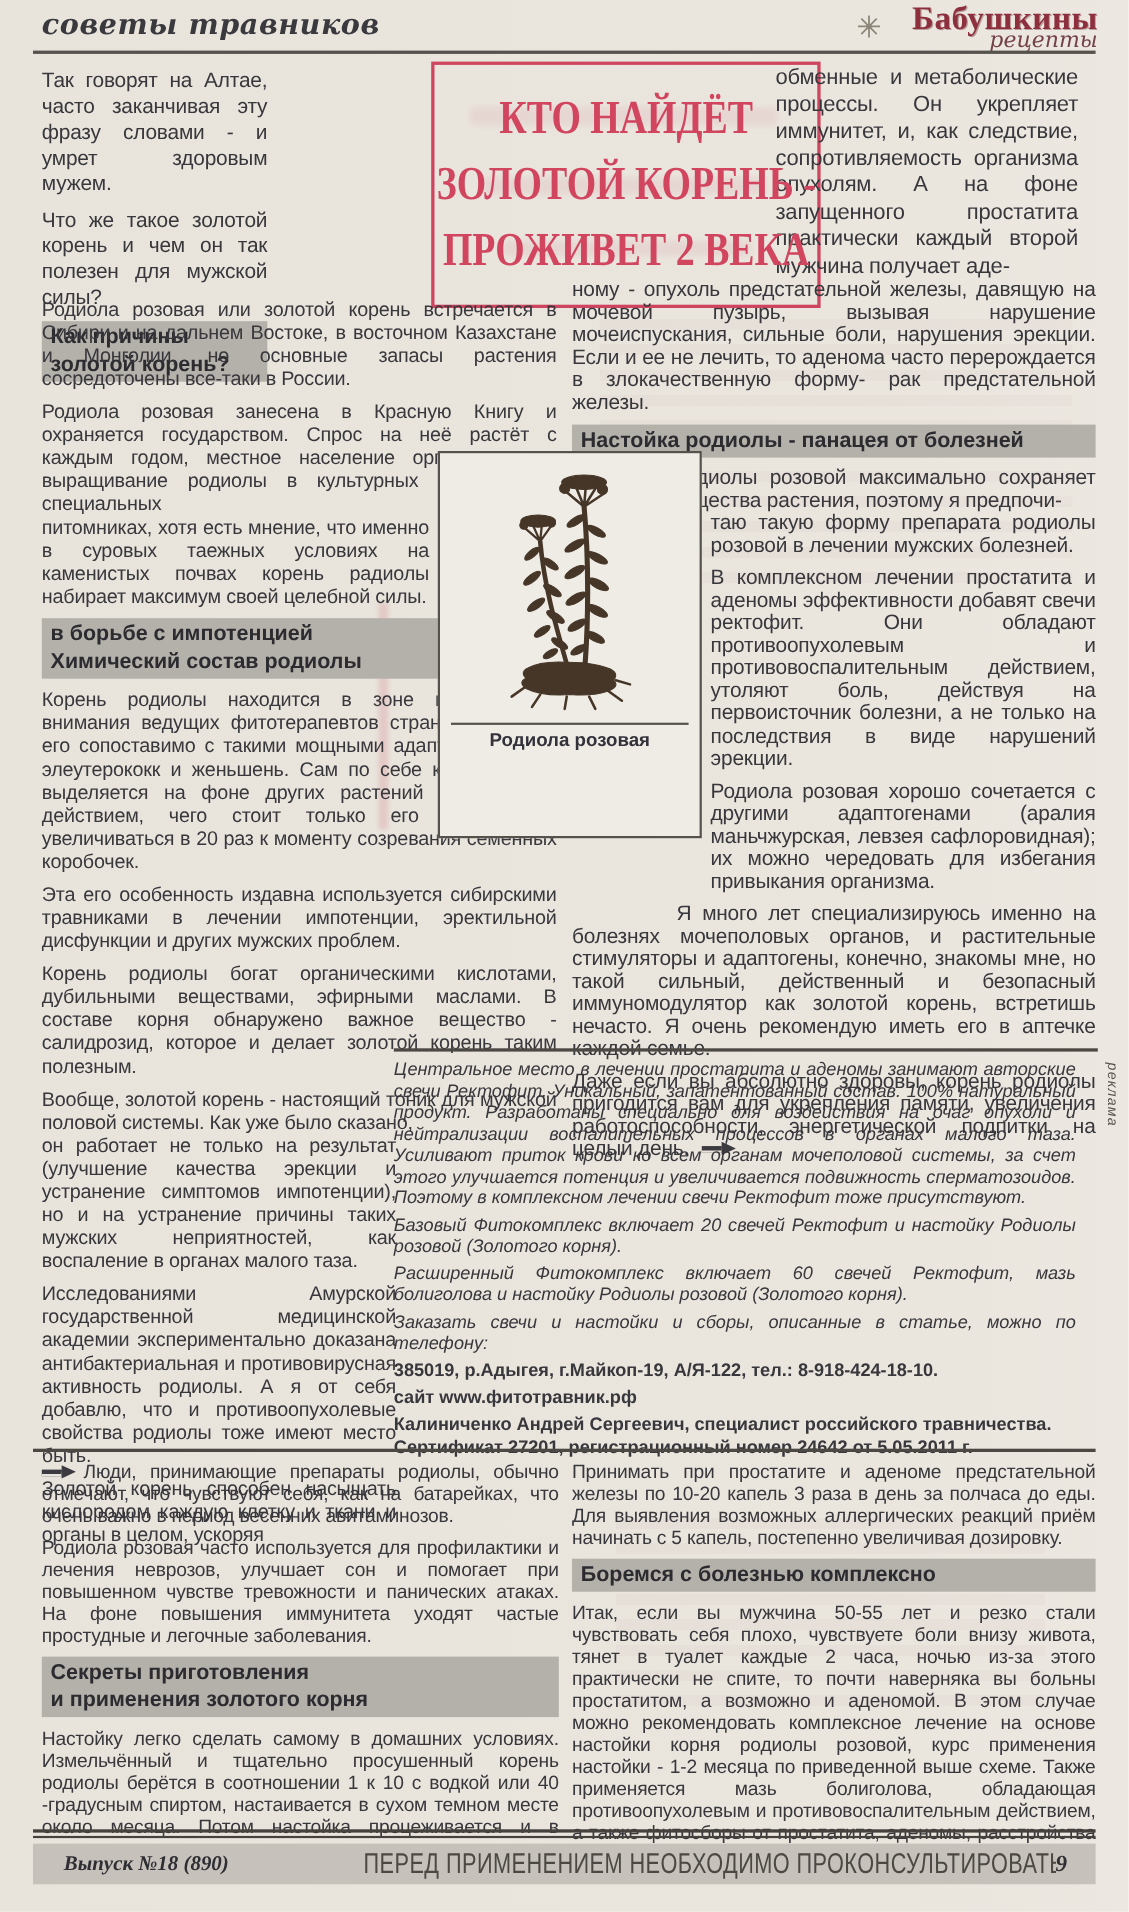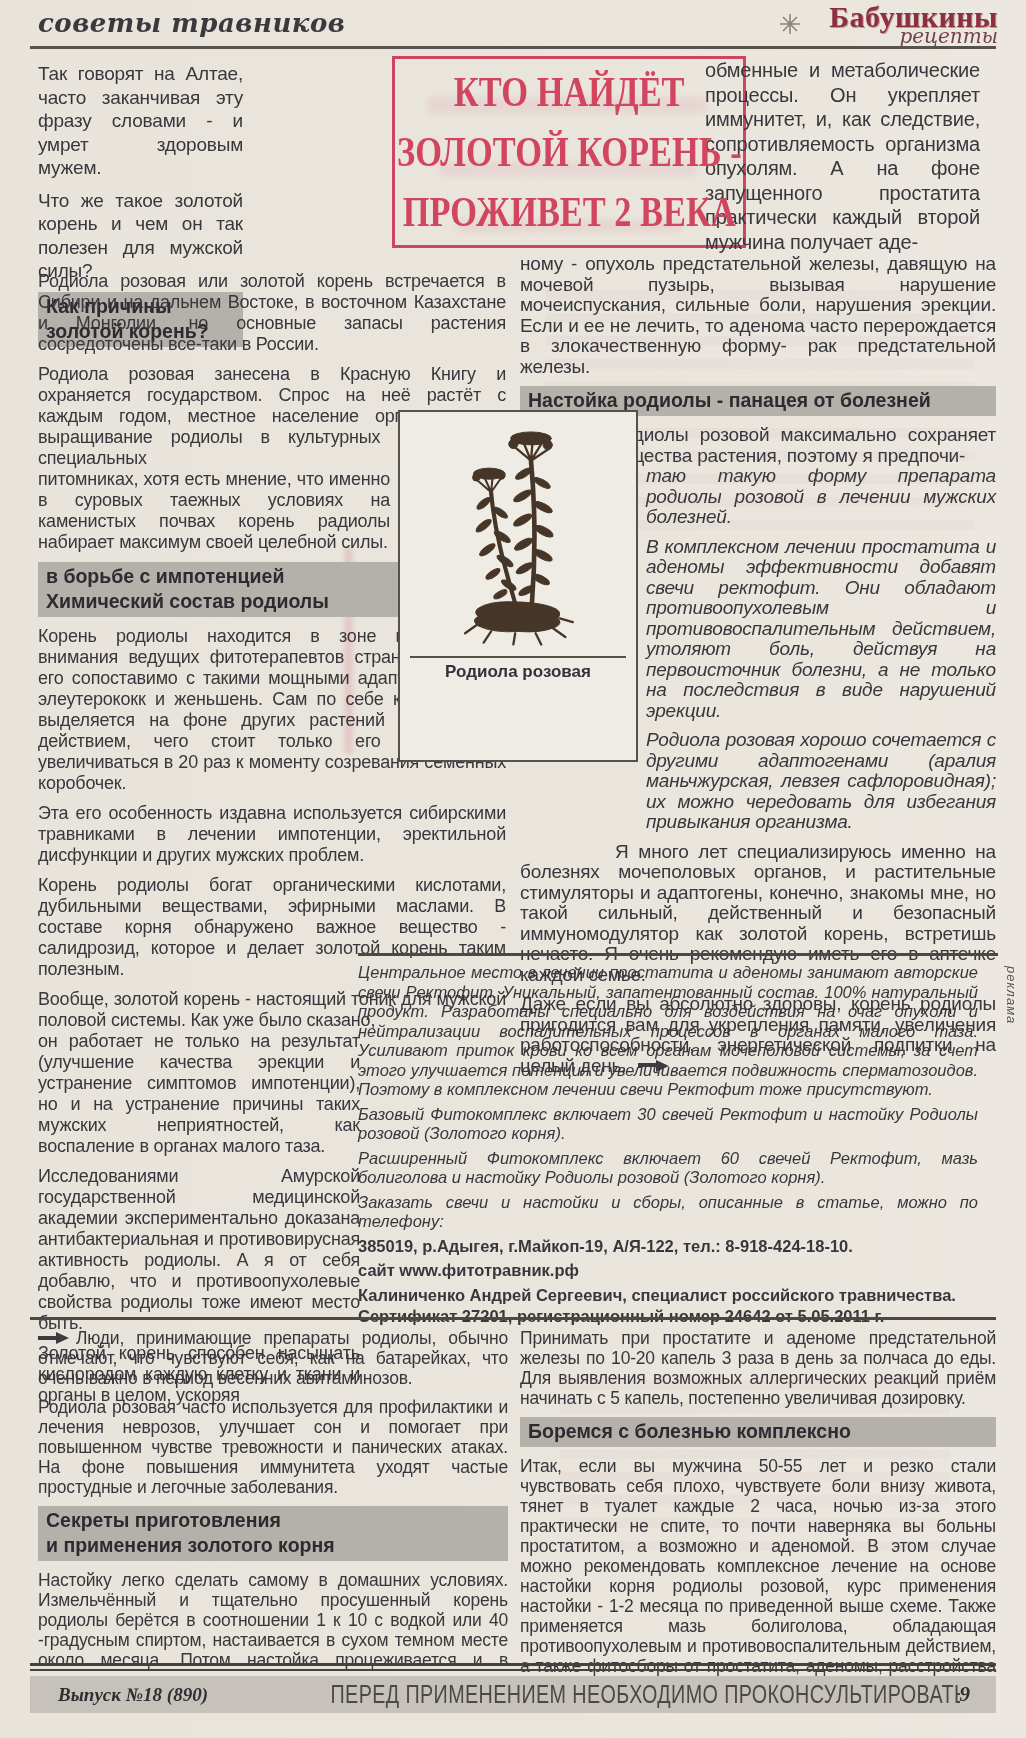--- a/index.html
+++ b/index.html
@@ -15,37 +15,37 @@
   .seclabel { left:38px; top:8px; font-family:"DejaVu Serif",serif; font-weight:700; font-style:italic;
               font-size:26px; color:#3a393e; letter-spacing:0.5px; }
   .hrule { background:#56524d; }
   .logo { left:778px; top:2px; width:220px; display:flex; align-items:flex-start; }
   .logo-col { flex:1; }
   .logo-title { font-family:"Liberation Serif",serif; font-weight:700; font-size:30px; color:#8e2f3d;
                 letter-spacing:0.5px; text-shadow:1px 1px 0 rgba(90,20,30,.35); text-align:right; line-height:30px;}
   .logo-sub { font-family:"DejaVu Serif",serif; font-style:italic; font-size:20px; color:#744049;
               text-align:right; margin-top:-6px; line-height:20px;}
   
-  .title-box { left:392px; top:56px; width:354px; height:192px; border:3px solid #cf4560;
+  .title-box { left:392px; top:56px; width:354px; height:224px; border:3px solid #cf4560;
                display:flex; flex-direction:column; justify-content:center; align-items:center; overflow:hidden;}
   .tline { font-family:"Liberation Serif",serif; font-weight:700; font-size:43px; line-height:60px;
            color:#d2455f; white-space:nowrap; transform:scaleX(0.8); transform-origin:50% 50%; z-index:2;}
   .ghost { position:absolute; background:#d98a9b; opacity:.16; filter:blur(3px); border-radius:4px; z-index:1;}
   .bleed { opacity:.05; background:repeating-linear-gradient(#b2697a 0 10px, transparent 10px 23px); }
   
   .lead { left:38px; top:62px; width:205px; }
   .lead p { font-size:19px; line-height:23.5px; }
   .rtcol { left:705px; top:58px; width:275px; }
   .rtcol p { font-size:20px; line-height:24.5px; }
   .lcol { left:38px; top:242px; width:468px;margin-top:29px; }
   .rcol { left:520px; top:254px; width:476px; }
   .rcol p { font-size:19px; line-height:20.5px; }
   .nw350 { width:352px; }
   .nw320 { width:322px; }
-  .mlimg { margin-left:126px;font-style:italic; }
+  .mlimg { margin-left:126px; }
   .indent { text-indent:95px; }
   .hd { background:#b4b0aa; font-weight:700; font-size:19.5px; line-height:25px;
         padding:2px 8px 3px 8px; color:#2c2b30; margin:2px 0 9px 0; }
   .hd div { white-space:nowrap; }
   
   .imgbox { left:398px; top:410px; width:240px; height:352px; border:2px solid #55514c;
             background:#efece5; display:flex; flex-direction:column; align-items:center; }
   .caption-line { height:2px; background:#55514c; width:216px; margin-top:2px; }
   .caption { text-align:center; font-weight:700; font-size:17px; padding:4px 0 6px 0; color:#33323a;}
   
@@ -202,21 +202,21 @@
       </g>
     </svg>
   </span>
   <div class="caption-line"></div>
   <div class="caption">Родиола розовая</div>
 </div>
 
 <div class="abs adrule"></div>
 <div class="abs ad">
   <p>Центральное место в лечении простатита и аденомы занимают авторские свечи Ректофит. Уникальный, запатентованный состав. 100% натуральный продукт. Разработаны специально для воздействия на очаг опухоли и нейтрализации воспалительных процессов в органах малого таза. Усиливают приток крови ко всем органам мочеполовой системы, за счет этого улучшается потенция и увеличивается подвижность сперматозоидов. Поэтому в комплексном лечении свечи Ректофит тоже присутствуют.</p>
-  <p>Базовый Фитокомплекс включает 30 свечей Ректофит и настойку Родиолы розовой (Золотого корня).</p>
+  <p>Базовый Фитокомплекс включает 20 свечей Ректофит и настойку Родиолы розовой (Золотого корня).</p>
   <p>Расширенный Фитокомплекс включает 60 свечей Ректофит, мазь болиголова и настойку Родиолы розовой (Золотого корня).</p>
   <p>Заказать свечи и настойки и сборы, описанные в статье, можно по телефону:</p>
   <p class="plain" style="font-weight:700;">385019, р.Адыгея, г.Майкоп-19, А/Я-122, тел.: 8-918-424-18-10.</p>
   <p class="plain" style="font-weight:700;">сайт www.фитотравник.рф</p>
   <p class="plain" style="font-weight:700; margin-bottom:2px;">Калиниченко Андрей Сергеевич, специалист российского травничества.</p>
   <p class="plain" style="font-weight:700;">Сертификат 27201, регистрационный номер 24642 от 5.05.2011 г.</p>
 </div>
 <div class="abs vlabel">реклама</div>
 
 <div class="abs divider"></div>

